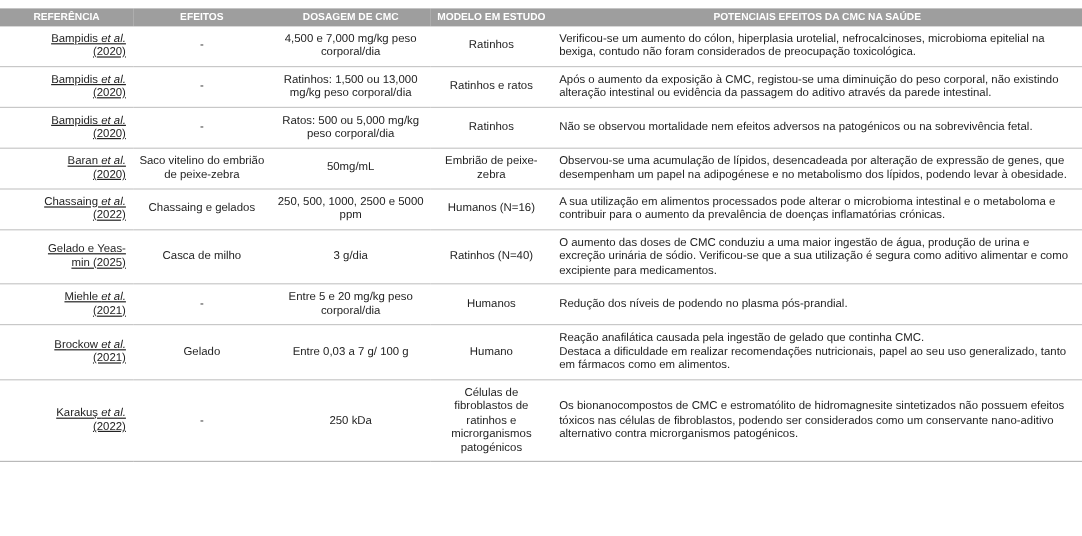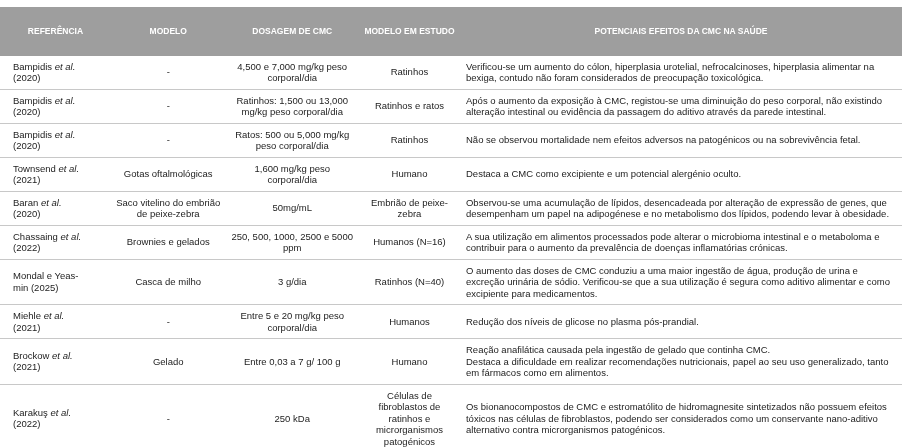--- a/index.html
+++ b/index.html
@@ -29,122 +29,115 @@
   col.c5 { width: 49.0%; }
 
   thead th {
     background: #9e9e9e;
     color: #ffffff;
     font-size: 8.5px;
     font-weight: bold;
     line-height: 10.5px;
     text-align: center;
     vertical-align: middle;
-    padding: 19px 4px;
+    padding: 2px 4px;
     margin-top: 12px;
   }
   tbody td {
     font-size: 9.5px;
     line-height: 11.5px;
     padding: 5px 4px;
     vertical-align: middle;
     border-top: 1px solid #c8c8c8;
   }
   tbody tr:first-child td { border-top: none; }
 
-  td.c-ref     { text-align: left; padding-left: 13px; padding-right: 6px; }
+  td.c-ref     { text-align: right; padding-left: 13px; padding-right: 6px; text-decoration: underline; }
   td.c-center  { text-align: center; }
   td.c-efeitos { text-align: left; padding-left: 6px; padding-right: 10px; white-space: pre-line; }
   .etal { font-style: italic; }
 </style>
 </head>
 <body>
 
 <div class="page">
   <table class="cmc-table">
     <colgroup>
       <col class="c1">
         <col class="c2">
         <col class="c3">
         <col class="c4">
         <col class="c5">
     </colgroup>
     <thead>
       <tr>
         <th>REFERÊNCIA</th>
-        <th>MODELO</th>
+        <th>EFEITOS</th>
         <th>DOSAGEM DE CMC</th>
         <th>MODELO EM ESTUDO</th>
         <th>POTENCIAIS EFEITOS DA CMC NA SAÚDE</th>
       </tr>
     </thead>
     <tbody>
   <tr>
     <td class="c-ref"><span><span>Bampidis </span><span class="etal">et al.</span></span><br><span>(2020)</span></td>
     <td class="c-center">-</td>
     <td class="c-center">4,500 e 7,000 mg/kg peso corporal/dia</td>
     <td class="c-center">Ratinhos</td>
-    <td class="c-efeitos">Verificou-se um aumento do cólon, hiperplasia urotelial, nefrocalcinoses, hiperplasia alimentar na bexiga, contudo não foram considerados de preocupação toxicológica.</td>
+    <td class="c-efeitos">Verificou-se um aumento do cólon, hiperplasia urotelial, nefrocalcinoses, microbioma epitelial na bexiga, contudo não foram considerados de preocupação toxicológica.</td>
   </tr>
 
   <tr>
     <td class="c-ref"><span><span>Bampidis </span><span class="etal">et al.</span></span><br><span>(2020)</span></td>
     <td class="c-center">-</td>
     <td class="c-center">Ratinhos: 1,500 ou 13,000 mg/kg peso corporal/dia</td>
     <td class="c-center">Ratinhos e ratos</td>
     <td class="c-efeitos">Após o aumento da exposição à CMC, registou-se uma diminuição do peso corporal, não existindo alteração intestinal ou evidência da passagem do aditivo através da parede intestinal.</td>
   </tr>
 
   <tr>
     <td class="c-ref"><span><span>Bampidis </span><span class="etal">et al.</span></span><br><span>(2020)</span></td>
     <td class="c-center">-</td>
     <td class="c-center">Ratos: 500 ou 5,000 mg/kg peso corporal/dia</td>
     <td class="c-center">Ratinhos</td>
     <td class="c-efeitos">Não se observou mortalidade nem efeitos adversos na patogénicos ou na sobrevivência fetal.</td>
   </tr>
 
-  <tr>
-    <td class="c-ref"><span><span>Townsend </span><span class="etal">et al.</span></span><br><span>(2021)</span></td>
-    <td class="c-center">Gotas oftalmológicas</td>
-    <td class="c-center">1,600 mg/kg peso corporal/dia</td>
-    <td class="c-center">Humano</td>
-    <td class="c-efeitos">Destaca a CMC como excipiente e um potencial alergénio oculto.</td>
-  </tr>
 
 
   <tr>
     <td class="c-ref"><span><span>Baran </span><span class="etal">et al.</span></span><br><span>(2020)</span></td>
     <td class="c-center">Saco vitelino do embrião de peixe-zebra</td>
     <td class="c-center">50mg/mL</td>
     <td class="c-center">Embrião de peixe-zebra</td>
     <td class="c-efeitos">Observou-se uma acumulação de lípidos, desencadeada por alteração de expressão de genes, que desempenham um papel na adipogénese e no metabolismo dos lípidos, podendo levar à obesidade.</td>
   </tr>
 
   <tr>
     <td class="c-ref"><span><span>Chassaing </span><span class="etal">et al.</span></span><br><span>(2022)</span></td>
-    <td class="c-center">Brownies e gelados</td>
+    <td class="c-center">Chassaing e gelados</td>
     <td class="c-center">250, 500, 1000, 2500 e 5000 ppm</td>
     <td class="c-center">Humanos (N=16)</td>
     <td class="c-efeitos">A sua utilização em alimentos processados pode alterar o microbioma intestinal e o metaboloma e contribuir para o aumento da prevalência de doenças inflamatórias crónicas.</td>
   </tr>
 
   <tr>
-    <td class="c-ref"><span><span>Mondal e Yeas-</span><span class="etal"></span></span><br><span>min (2025)</span></td>
+    <td class="c-ref"><span><span>Gelado e Yeas-</span><span class="etal"></span></span><br><span>min (2025)</span></td>
     <td class="c-center">Casca de milho</td>
     <td class="c-center">3 g/dia</td>
     <td class="c-center">Ratinhos (N=40)</td>
     <td class="c-efeitos">O aumento das doses de CMC conduziu a uma maior ingestão de água, produção de urina e excreção urinária de sódio. Verificou-se que a sua utilização é segura como aditivo alimentar e como excipiente para medicamentos.</td>
   </tr>
 
   <tr>
     <td class="c-ref"><span><span>Miehle </span><span class="etal">et al.</span></span><br><span>(2021)</span></td>
     <td class="c-center">-</td>
     <td class="c-center">Entre 5 e 20 mg/kg peso corporal/dia</td>
     <td class="c-center">Humanos</td>
-    <td class="c-efeitos">Redução dos níveis de glicose no plasma pós-prandial.</td>
+    <td class="c-efeitos">Redução dos níveis de podendo no plasma pós-prandial.</td>
   </tr>
 
   <tr>
     <td class="c-ref"><span><span>Brockow </span><span class="etal">et al.</span></span><br><span>(2021)</span></td>
     <td class="c-center">Gelado</td>
     <td class="c-center">Entre 0,03 a 7 g/ 100 g</td>
     <td class="c-center">Humano</td>
     <td class="c-efeitos">Reação anafilática causada pela ingestão de gelado que continha CMC.
 Destaca a dificuldade em realizar recomendações nutricionais, papel ao seu uso generalizado, tanto em fármacos como em alimentos.</td>
   </tr>

